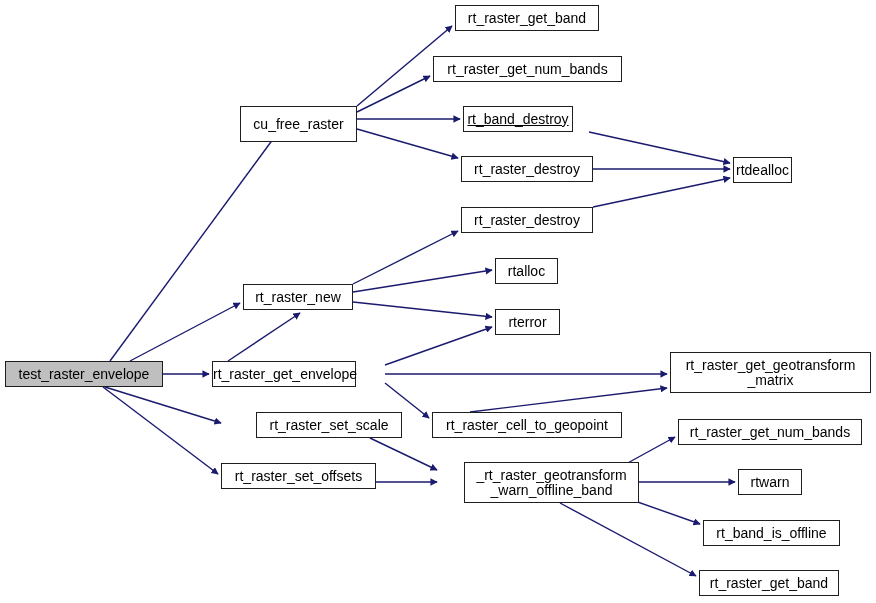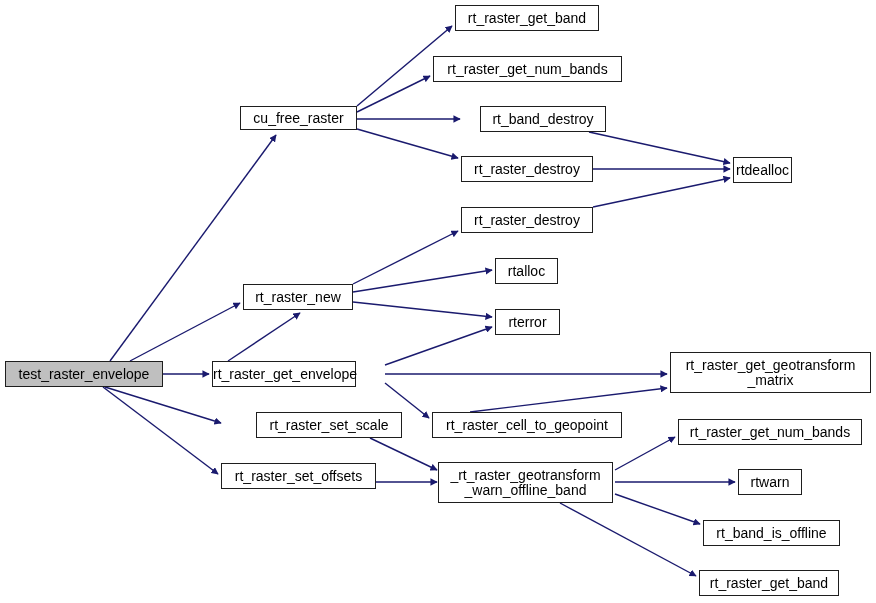--- a/index.html
+++ b/index.html
@@ -84,37 +84,37 @@
         <path d="M 376,482 L 437,482" marker-end="url(#arrow)" stroke="#1a1a6e"></path>
         <path d="M 615,470 L 675,437" marker-end="url(#arrow)" stroke="#1a1a6e"></path>
         <path d="M 615,482 L 735,482" marker-end="url(#arrow)" stroke="#1a1a6e"></path>
         <path d="M 615,494 L 700,524" marker-end="url(#arrow)" stroke="#1a1a6e"></path>
         <path d="M 560,503 L 696,576" marker-end="url(#arrow)" stroke="#1a1a6e"></path>
       </g>
   </svg>
 
   <div id="node-layer">
       <div class="node highlight" style="left: 5px; top: 361px; width: 158px; height: 26px;"><span class="node-label">test_raster_envelope</span></div>
-      <div class="node" style="left: 240px; top: 106px; width: 117px; height: 24px;"><span class="node-label">cu_free_raster</span></div>
+      <div class="node" style="left: 240px; top: 106px; width: 117px; height: 36px;"><span class="node-label">cu_free_raster</span></div>
       <div class="node" style="left: 455px; top: 5px; width: 144px; height: 26px;"><span class="node-label">rt_raster_get_band</span></div>
       <div class="node" style="left: 433px; top: 56px; width: 189px; height: 26px;"><span class="node-label">rt_raster_get_num_bands</span></div>
-      <div class="node" style="left: 480px; top: 106px; width: 126px; height: 26px;"><span class="node-label">rt_band_destroy</span></div>
+      <div class="node" style="left: 463px; top: 106px; width: 110px; height: 26px; text-decoration: underline;"><span class="node-label">rt_band_destroy</span></div>
       <div class="node" style="left: 461px; top: 156px; width: 132px; height: 26px;"><span class="node-label">rt_raster_destroy</span></div>
       <div class="node" style="left: 733px; top: 157px; width: 59px; height: 26px;"><span class="node-label">rtdealloc</span></div>
       <div class="node" style="left: 461px; top: 207px; width: 132px; height: 26px;"><span class="node-label">rt_raster_destroy</span></div>
       <div class="node" style="left: 495px; top: 258px; width: 63px; height: 26px;"><span class="node-label">rtalloc</span></div>
       <div class="node" style="left: 243px; top: 284px; width: 110px; height: 26px;"><span class="node-label">rt_raster_new</span></div>
       <div class="node" style="left: 495px; top: 309px; width: 65px; height: 26px;"><span class="node-label">rterror</span></div>
       <div class="node" style="left: 212px; top: 361px; width: 144px; height: 26px;"><span class="node-label">rt_raster_get_envelope</span></div>
       <div class="node" style="left: 670px; top: 352px; width: 201px; height: 41px;"><span class="node-label">rt_raster_get_geotransform
 _matrix</span></div>
       <div class="node" style="left: 224px; top: 412px; width: 146px; height: 26px; margin-left: 32px;"><span class="node-label">rt_raster_set_scale</span></div>
       <div class="node" style="left: 432px; top: 412px; width: 190px; height: 26px;"><span class="node-label">rt_raster_cell_to_geopoint</span></div>
       <div class="node" style="left: 678px; top: 419px; width: 184px; height: 26px;"><span class="node-label">rt_raster_get_num_bands</span></div>
       <div class="node" style="left: 221px; top: 463px; width: 155px; height: 26px;"><span class="node-label">rt_raster_set_offsets</span></div>
-      <div class="node" style="left: 438px; top: 462px; width: 175px; height: 41px;"><span class="node-label">_rt_raster_geotransform
+      <div class="node" style="left: 464px; top: 462px; width: 175px; height: 41px;"><span class="node-label">_rt_raster_geotransform
 _warn_offline_band</span></div>
       <div class="node" style="left: 738px; top: 469px; width: 64px; height: 26px;"><span class="node-label">rtwarn</span></div>
       <div class="node" style="left: 703px; top: 520px; width: 137px; height: 26px;"><span class="node-label">rt_band_is_offline</span></div>
       <div class="node" style="left: 699px; top: 570px; width: 140px; height: 26px;"><span class="node-label">rt_raster_get_band</span></div>
     </div>
 
 </div>
 
 </body></html>

